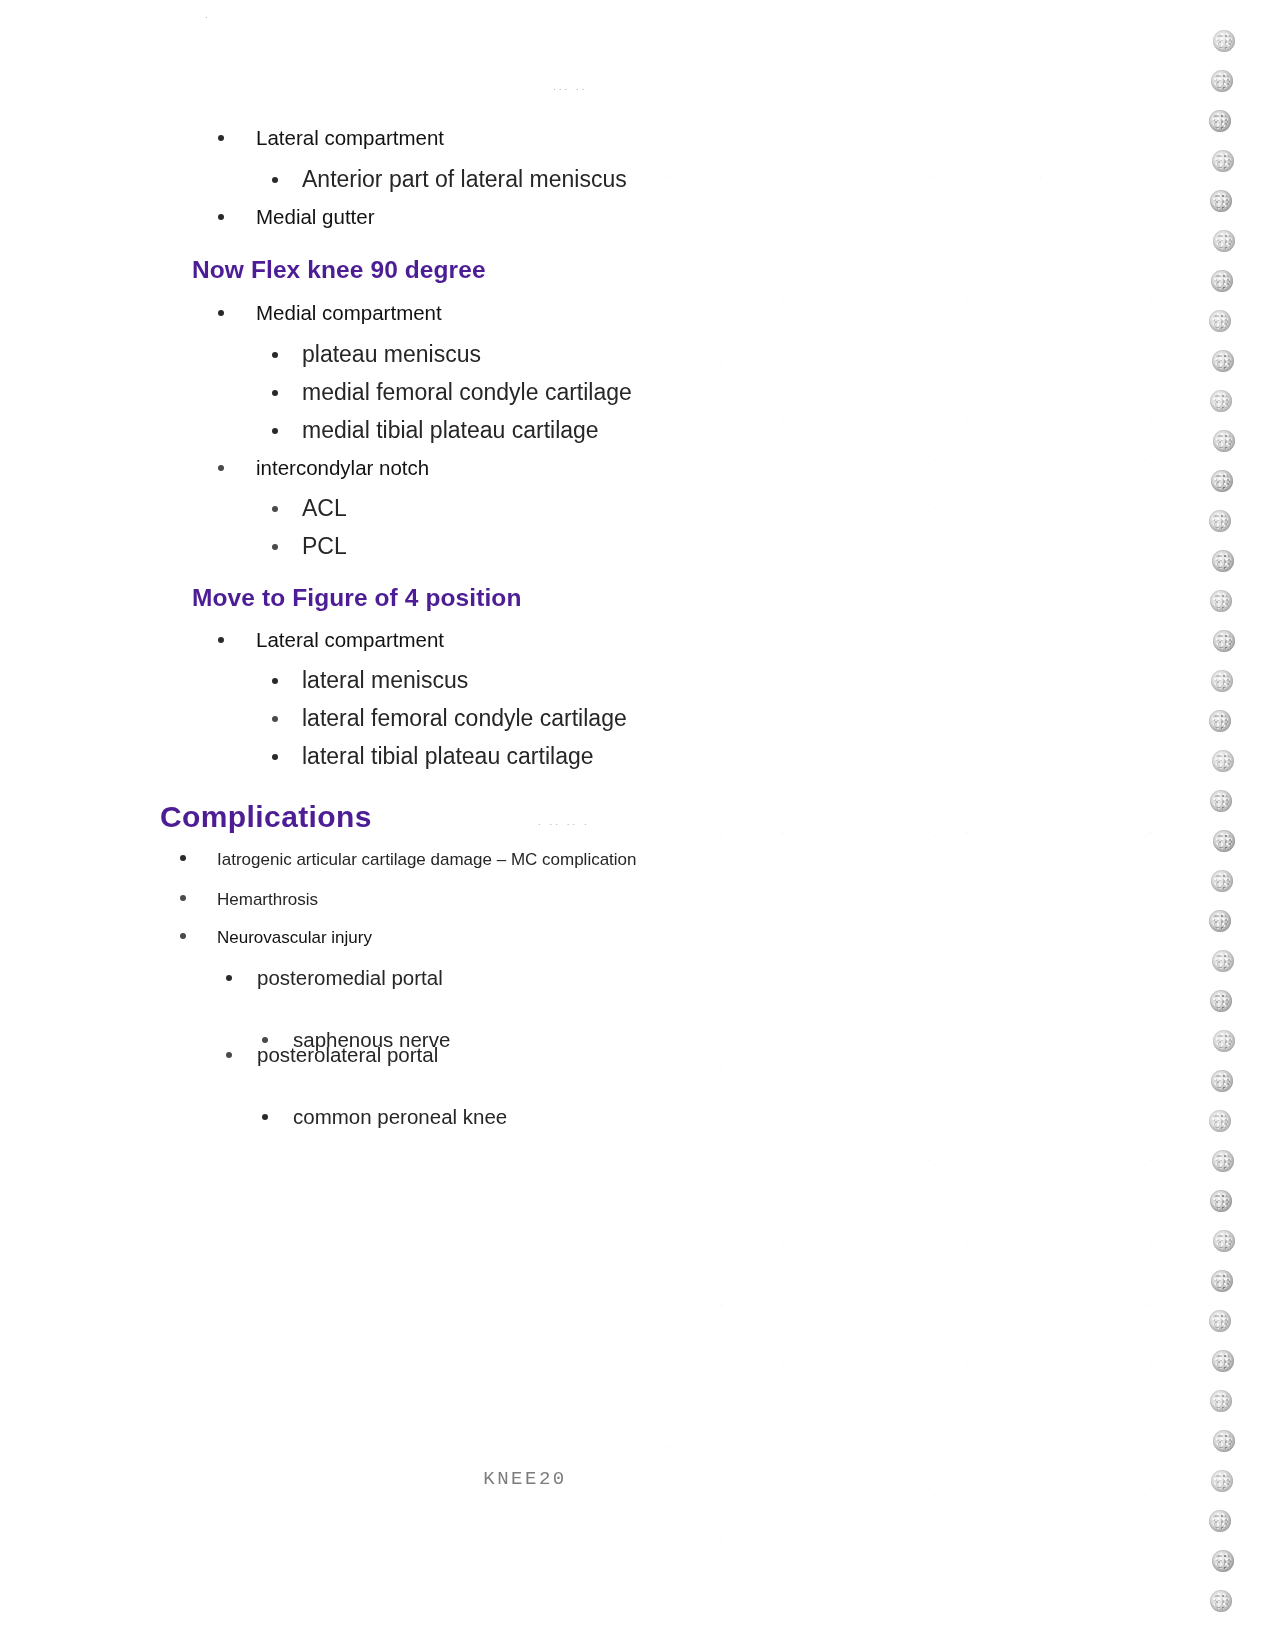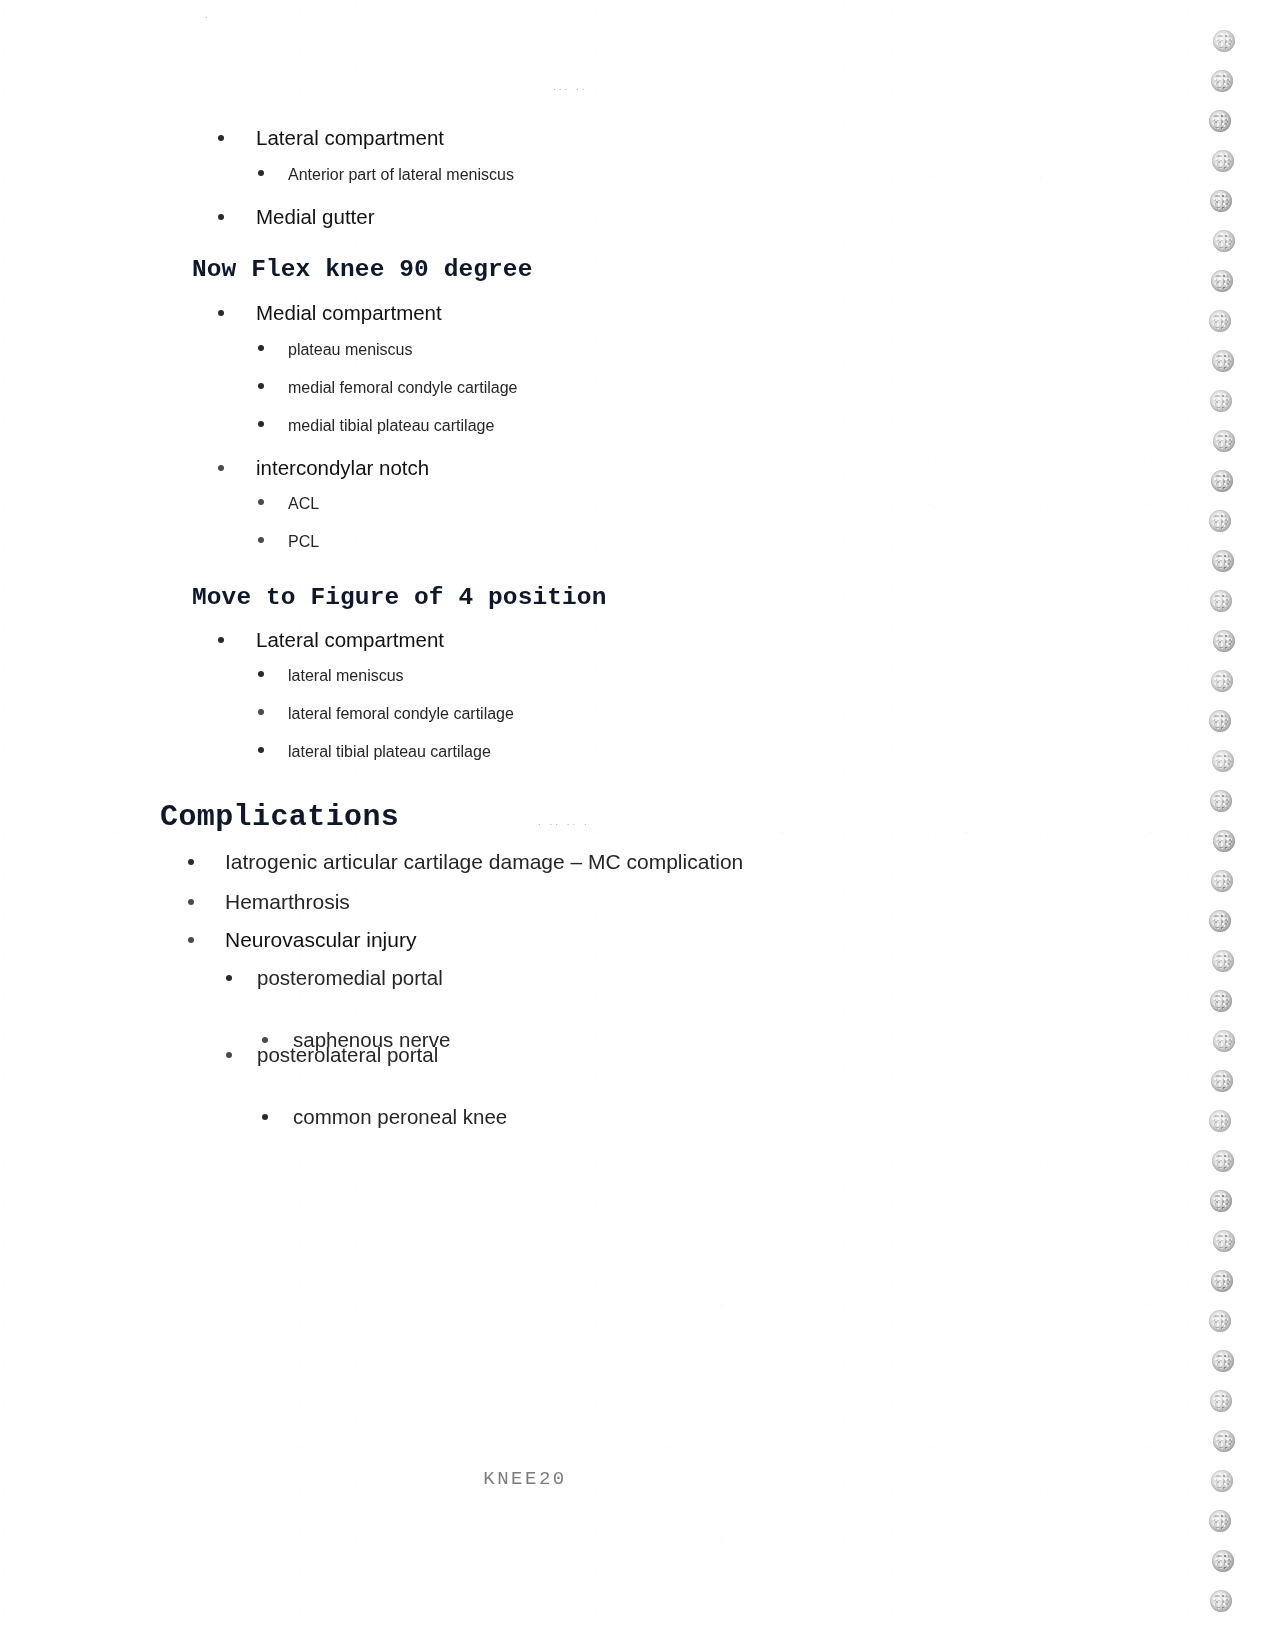--- a/index.html
+++ b/index.html
@@ -88,24 +88,23 @@
     user-select: none;
   }
   .stray.s1 { left: 205px; top: 8px; }
   .stray.s2 { left: 553px; top: 80px; }
   .stray.s3 { left: 538px; top: 815px; }
 
   
   .heading {
     position: absolute;
     font-weight: bold;
-    color: #0f172a;
+    color: #4c1d95;
     white-space: nowrap;
     letter-spacing: .1px;
-    font-family: Liberation Mono, monospace;
   }
   .heading.h-sub {
     font-size: 24.5px;
   }
   .heading.h-main {
     font-size: 30px;
     letter-spacing: .4px;
   }
 
   
@@ -126,25 +125,25 @@
   }
   .line .txt {
     display: inline-block;
   }
 
   
   .lvl1 { left: 218px; font-size: 20.5px; }
   .lvl1 .bullet { width: 6px; height: 6px; margin-right: 32px; }
 
   
-  .lvl1c { left: 188px; font-size: 21px; }
+  .lvl1c { left: 180px; font-size: 17px; }
   .lvl1c .bullet { width: 6px; height: 6px; margin-right: 31px; }
 
   
-  .lvl2 { left: 258px; font-size: 16px; }
+  .lvl2 { left: 272px; font-size: 23px; }
   .lvl2 .bullet { width: 6px; height: 6px; margin-right: 24px; }
 
   
   .lvl2c { left: 226px; font-size: 20.5px; }
   .lvl2c .bullet { width: 6px; height: 6px; margin-right: 25px; }
 
   
   .lvl3 { left: 262px; font-size: 20.5px; margin-top: 24px; }
   .lvl3 .bullet { width: 6px; height: 6px; margin-right: 25px; }
 

